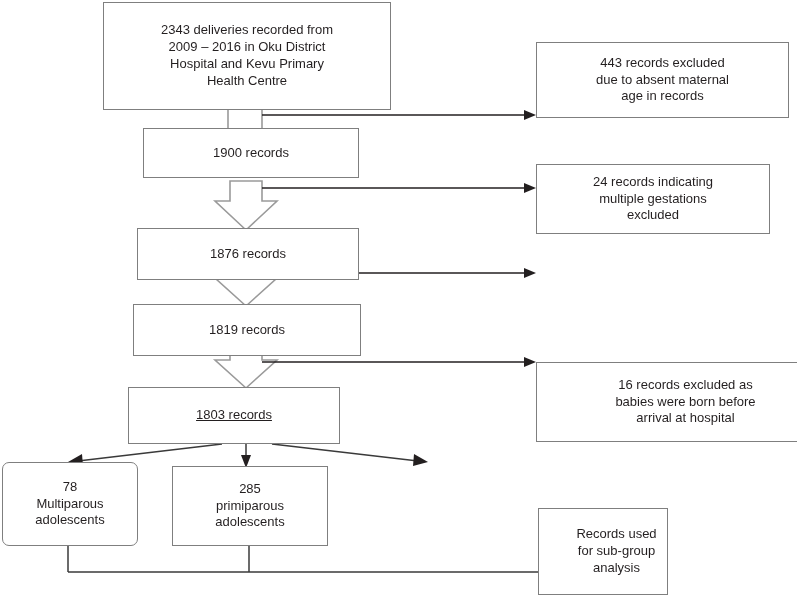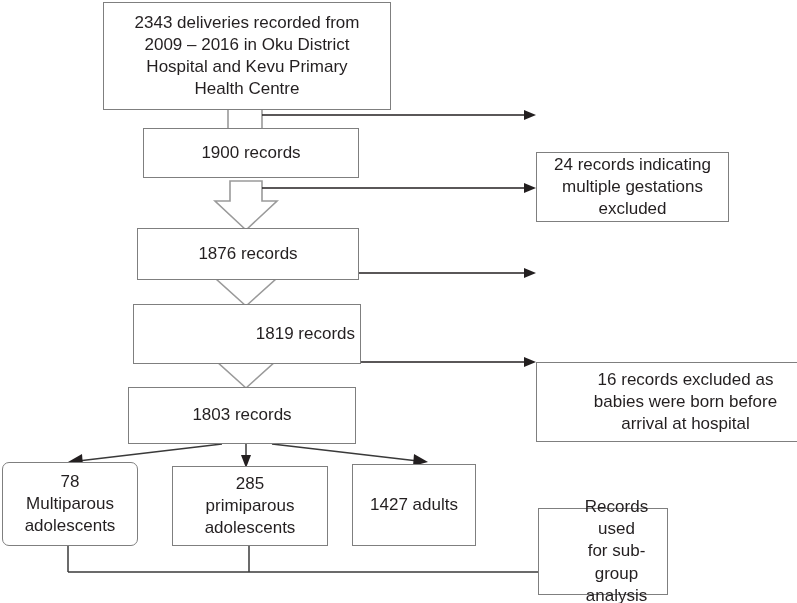--- a/index.html
+++ b/index.html
@@ -20,21 +20,21 @@
   .node {
     position: absolute;
     box-sizing: border-box;
     border: 1.6px solid #7f7f7f;
     background: #ffffff;
     display: flex;
     align-items: center;
     justify-content: center;
     text-align: center;
     color: #231f20;
-    font-size: 17px;
+    font-size: 13px;
     line-height: 1.30;
     padding: 2px 5px;
     z-index: 3;
   }
   .node .txt {
     display: block;
     width: 100%;
     white-space: pre-line;
   }
   
@@ -117,30 +117,35 @@
   </div>
 
   <div class="node" style="left:143px; top:128px; width:216px; height:50px;">
     <span class="txt">1900 records</span>
   </div>
 
   <div class="node" style="left:137px; top:228px; width:222px; height:52px;justify-content:center;">
     <span class="txt">1876 records</span>
   </div>
 
-  <div class="node" style="left:133px; top:304px; width:228px; height:60px;text-align:right;">
+  <div class="node" style="left:133px; top:304px; width:228px; height:52px;">
     <span class="txt">1819 records</span>
   </div>
 
-  <div class="node" style="left:128px; top:387px; width:228px; height:57px;">
+  <div class="node" style="left:128px; top:387px; width:212px; height:57px;text-decoration:underline;">
     <span class="txt">1803 records</span>
   </div>
 
+  <div class="node" style="left:536px; top:42px; width:253px; height:76px;">
+    <span class="txt">443 records excluded
+due to absent maternal
+age in records</span>
+  </div>
 
-  <div class="node" style="left:536px; top:152px; width:193px; height:70px;">
+  <div class="node" style="left:536px; top:164px; width:234px; height:70px;">
     <span class="txt">24 records indicating
 multiple gestations
 excluded</span>
   </div>
 
 
   <div class="node" style="left:536px; top:362px; width:299px; height:80px;">
     <span class="txt">16 records excluded as
 babies were born before
 arrival at hospital</span>
@@ -151,23 +156,20 @@
 Multiparous
 adolescents</span>
   </div>
 
   <div class="node" style="left:172px; top:466px; width:156px; height:80px;">
     <span class="txt">285
 primiparous
 adolescents</span>
   </div>
 
-  <div class="node" style="left:352px; top:464px; width:124px; height:82px;">
-    <span class="txt">1427 adults</span>
-  </div>
 
   <div class="node" style="left:538px; top:508px; width:130px; height:87px;padding-left:32px;">
     <span class="txt">Records used
 for sub-group
 analysis</span>
   </div>
 
 </div>
 
 </body></html>

